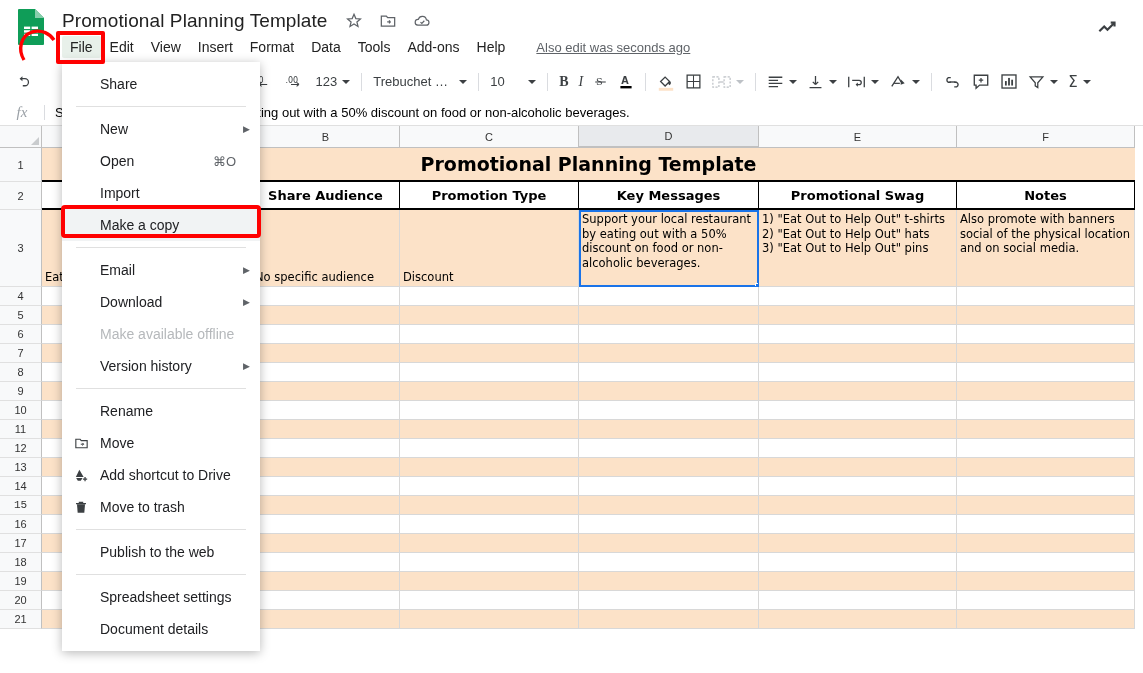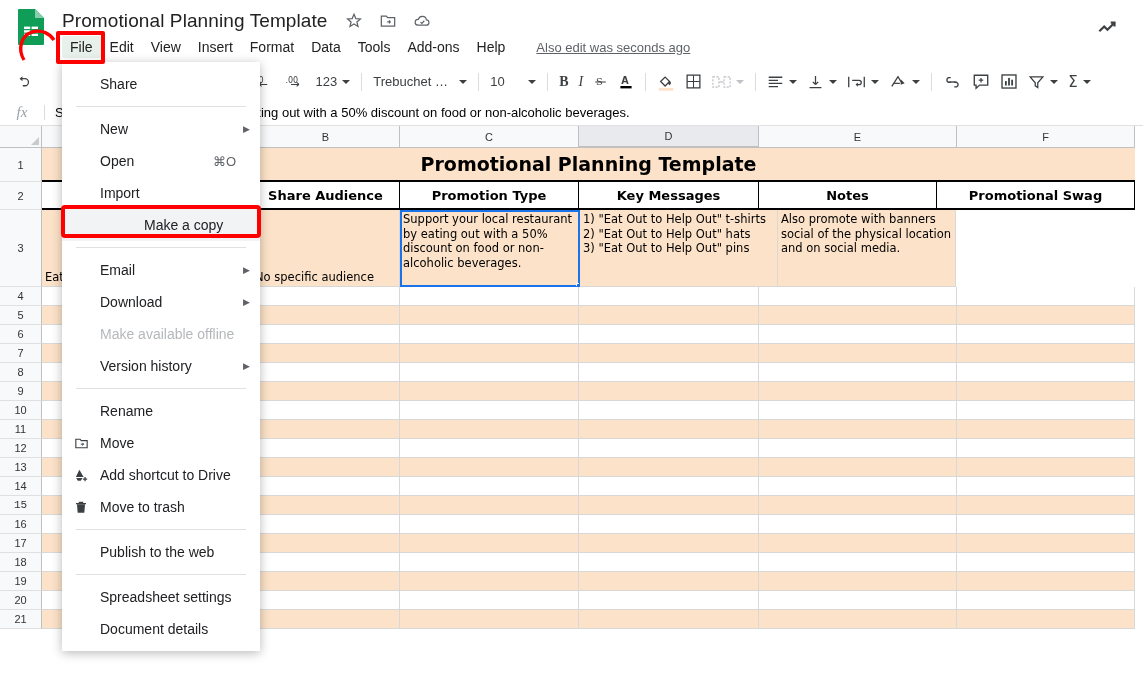--- a/index.html
+++ b/index.html
@@ -119,21 +119,21 @@
     background: #1a73e8; border: 1px solid #fff; z-index: 7;
   }
 
   
   .filemenu {
     position: absolute; left: 62px; top: 62px; width: 198px;
     background: #fff; box-shadow: 0 2px 10px rgba(0,0,0,.28); z-index: 50;
     padding: 6px 0 6px 0; font-size: 14px; color: #202124;
   }
   .mi { display: flex; align-items: center; height: 32px; padding: 0 10px 0 0; cursor: pointer; position: relative; }
-  .mi.hl { background: #f1f3f4; padding-left: 44px; }
+  .mi.hl { background: #f1f3f4; }
   .mi.disabled { color: #b5b8bb; cursor: default; }
   .mi-ic { width: 38px; display: flex; align-items: center; justify-content: center; }
   .mi-lb { flex: 1; white-space: nowrap; }
   .mi-sc { color: #5f6368; font-size: 13px; padding-left: 12px; }
   .mi-ar { width: 14px; color: #5f6368; font-size: 9px; text-align: right; }
   .mi-sep { height: 1px; background: #e0e0e0; margin: 6px 14px; }
 </style>
 </head>
 <body>
 
@@ -372,26 +372,27 @@
       </div>
     <div class="cells" id="cells">
         <div class="row" style="height: 34px;">
           <div class="cell title-banner" style="width: 1093px; height: 34px;">Promotional Planning Template</div>
         </div>
         <div class="row" style="height: 28px;">
           <div class="cell hdr" style="width: 210px; height: 28px;">Campaign Name</div>
           <div class="cell hdr" style="width: 148px; height: 28px;">Share Audience</div>
           <div class="cell hdr" style="width: 179px; height: 28px;">Promotion Type</div>
           <div class="cell hdr" style="width: 180px; height: 28px;">Key Messages</div>
+          <div class="cell hdr" style="width: 198px; height: 28px;">Promotional Swag</div>
           <div class="cell hdr" style="width: 178px; height: 28px;">Notes</div>
-          <div class="cell hdr" style="width: 198px; height: 28px;">Promotional Swag</div>
         </div>
         <div class="row" style="height: 77px;">
           <div class="cell peach data bottom" style="width: 210px; height: 77px; white-space: pre-line;">Eat Out to Help Out</div>
           <div class="cell peach data bottom" style="width: 148px; height: 77px; white-space: pre-line;">No specific audience</div>
+          <div class="cell peach data bottom" style="width: 179px; height: 77px; white-space: pre-line;">Discount</div>
           <div class="cell peach data sel-cell" style="width: 180px; height: 77px; white-space: pre-line;">Support your local restaurant by eating out with a 50% discount on food or non-alcoholic beverages.<span class="fill-handle"></span></div>
           <div class="cell peach data" style="width: 198px; height: 77px; white-space: pre-line;">1) "Eat Out to Help Out" t-shirts
 2) "Eat Out to Help Out" hats
 3) "Eat Out to Help Out" pins</div>
           <div class="cell peach data" style="width: 178px; height: 77px; white-space: pre-line;">Also promote with banners social of the physical location and on social media.</div>
         </div>
         <div class="row" style="height: 19px;">
           <div class="cell white" style="width: 210px; height: 19px;"></div>
           <div class="cell white" style="width: 148px; height: 19px;"></div>
           <div class="cell white" style="width: 179px; height: 19px;"></div>

